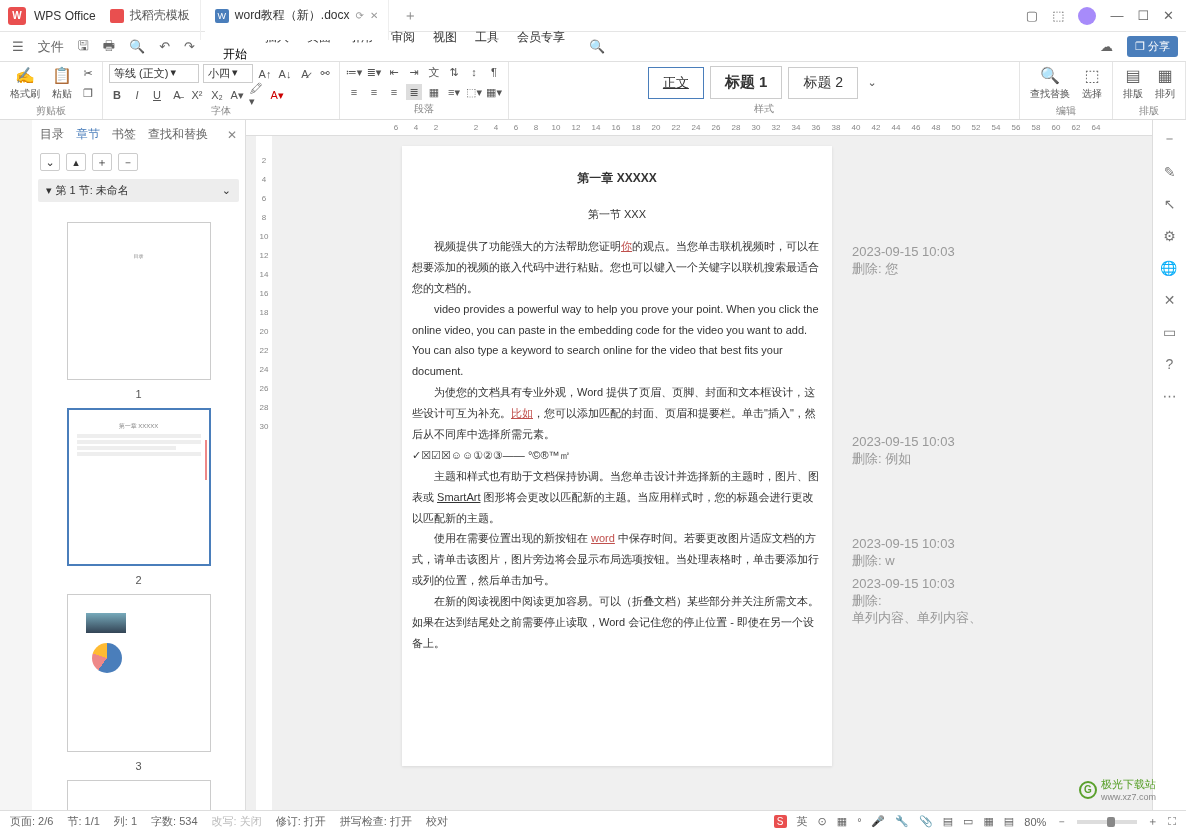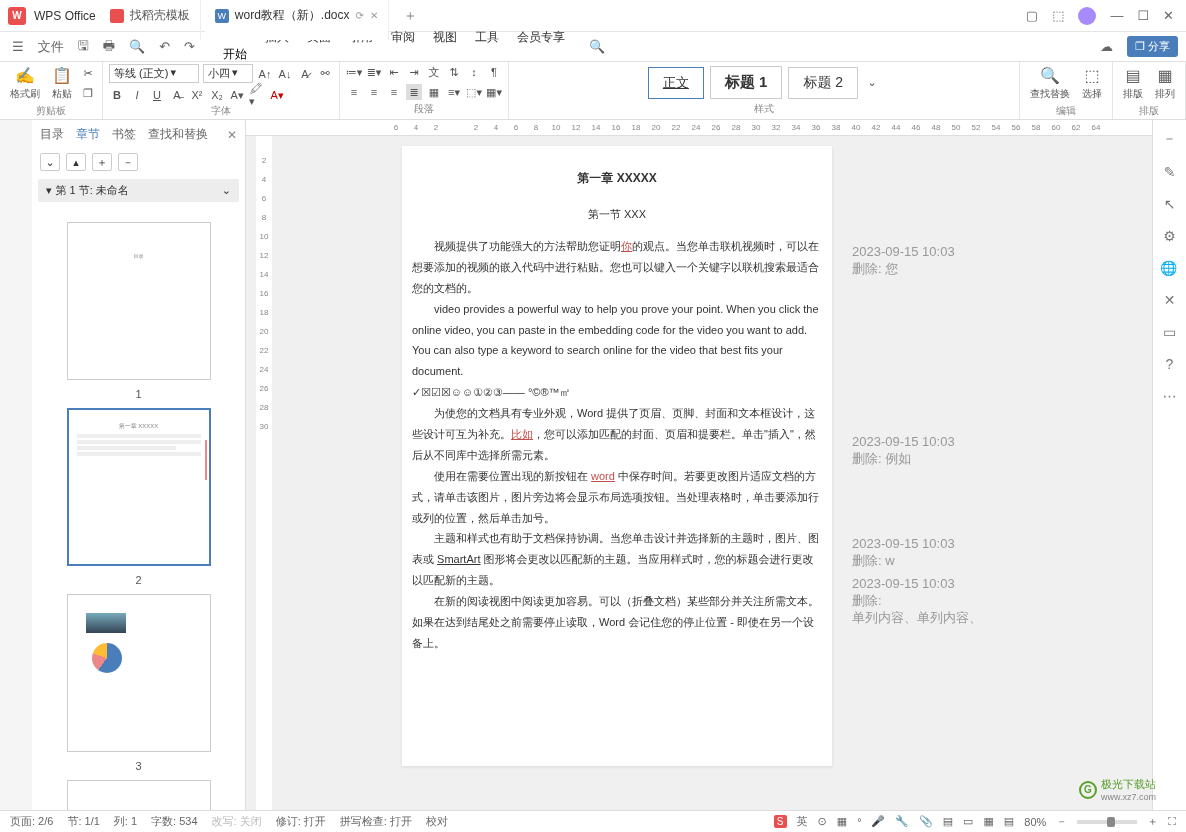--- a/index.html
+++ b/index.html
@@ -368,24 +368,24 @@
           <span>26</span>
           <span>28</span>
           <span>30</span>
       </div>
       <div class="page-wrap" style="position:relative">
         <div class="page">
           <h1>第一章 XXXXX</h1>
           <h2>第一节 XXX</h2>
           <p><span>视频提供了功能强大的方法帮助您证明</span><span class="u">你</span><span>的观点。当您单击联机视频时，可以在想要添加的视频的嵌入代码中进行粘贴。您也可以键入一个关键字以联机搜索最适合您的文档的。</span></p>
           <p>video provides a powerful way to help you prove your point. When you click the online video, you can paste in the embedding code for the video you want to add. You can also type a keyword to search online for the video that best fits your document.</p>
+          <p><span>为使您的文档具有专业外观，Word 提供了页眉、页脚、封面和文本框设计，这些设计可互为补充。</span><span class="u">比如</span><span>，您可以添加匹配的封面、页眉和提要栏。单击"插入"，然后从不同库中选择所需元素。</span></p>
           <p style="text-indent:0">✓☒☑☒☺☺①②③——    °©®™㎡</p>
-          <p><span>为使您的文档具有专业外观，Word 提供了页眉、页脚、封面和文本框设计，这些设计可互为补充。</span><span class="u">比如</span><span>，您可以添加匹配的封面、页眉和提要栏。单击"插入"，然后从不同库中选择所需元素。</span></p>
+          <p><span>主题和样式也有助于文档保持协调。当您单击设计并选择新的主题时，图片、图表或 </span><span style="text-decoration:underline">SmartArt</span><span> 图形将会更改以匹配新的主题。当应用样式时，您的标题会进行更改以匹配新的主题。</span></p>
           <p><span>使用在需要位置出现的新按钮在 </span><span class="u">word</span><span> 中保存时间。若要更改图片适应文档的方式，请单击该图片，图片旁边将会显示布局选项按钮。当处理表格时，单击要添加行或列的位置，然后单击加号。</span></p>
-          <p><span>主题和样式也有助于文档保持协调。当您单击设计并选择新的主题时，图片、图表或 </span><span style="text-decoration:underline">SmartArt</span><span> 图形将会更改以匹配新的主题。当应用样式时，您的标题会进行更改以匹配新的主题。</span></p>
           <p>在新的阅读视图中阅读更加容易。可以（折叠文档）某些部分并关注所需文本。如果在达到结尾处之前需要停止读取，Word 会记住您的停止位置 - 即使在另一个设备上。</p>
         </div>
 
         <div class="comment" style="top:108px;left:580px">
           <div>2023-09-15 10:03</div>
             <div>删除: 您</div>
         </div>
         <div class="comment" style="top:298px;left:580px">
           <div>2023-09-15 10:03</div>
             <div>删除: 例如</div>

